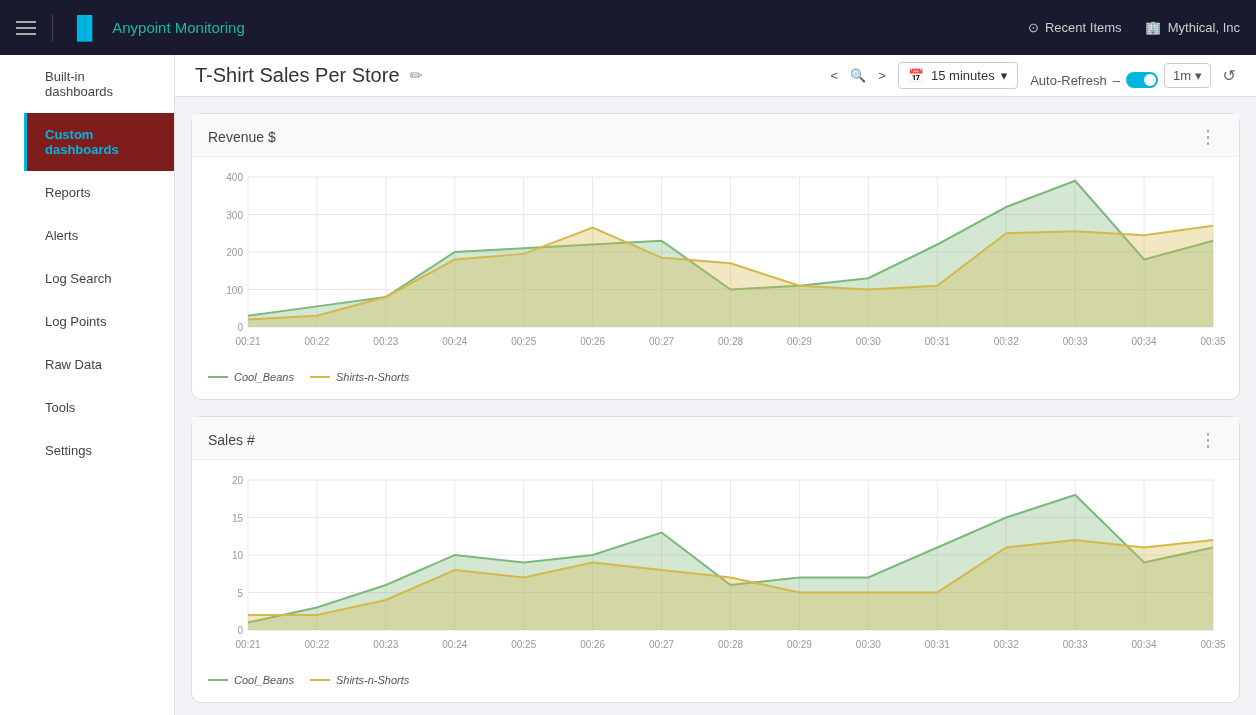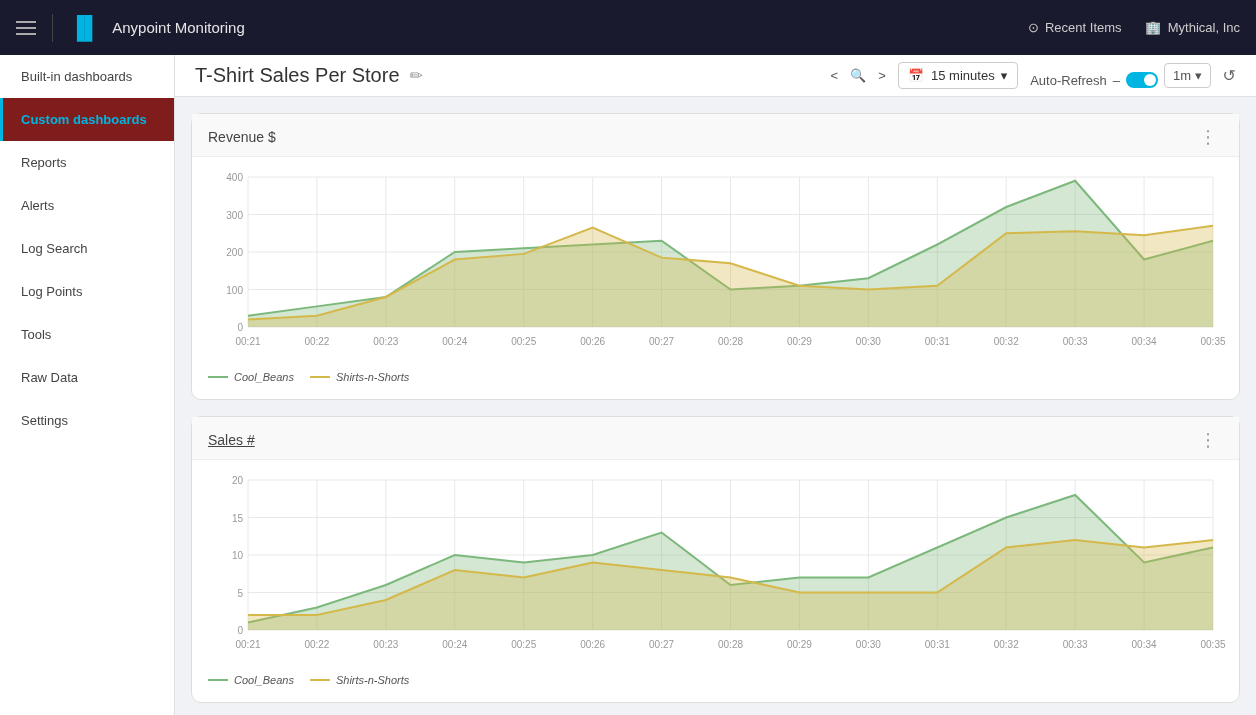--- a/index.html
+++ b/index.html
@@ -14,35 +14,36 @@
       padding: 0 16px;
       color: #fff;
       flex-shrink: 0;
       justify-content: space-between;
     }
     .topnav-left { display: flex; align-items: center; gap: 12px; }
     .hamburger-icon { display: flex; flex-direction: column; gap: 4px; cursor: pointer; }
     .hamburger-icon span { width: 20px; height: 2px; background: #aaa; display: block; }
     .divider-v { width: 1px; height: 28px; background: #444; margin: 0 4px; }
     .logo-icon { color: #00b5e2; font-size: 22px; }
-    .app-title { color: #e5e5e5; font-size: 15px; font-weight: 400; }
+    .app-title { color: #14b8a6; font-size: 15px; font-weight: 400; }
     .topnav-right { display: flex; align-items: center; gap: 24px; }
     .nav-item { display: flex; align-items: center; gap: 6px; color: #ccc; font-size: 13px; cursor: pointer; }
 
     
     .layout { display: flex; flex: 1; overflow: hidden; }
 
     
     .sidebar { width: 175px; background: #fff; border-right: 1px solid #e0e0e0; display: flex; flex-direction: column; flex-shrink: 0; }
     .sidebar-item {
       padding: 14px 18px;
       font-size: 13px;
       color: #444;
       cursor: pointer;
       border-left: 3px solid transparent;
+      margin-left: 24px;
     }
     .sidebar-item.active { color: #00b5e2; border-left: 3px solid #00b5e2; background: #7f1d1d; font-weight: 700; }
 
     
     .main { flex: 1; display: flex; flex-direction: column; overflow: hidden; background: #f0f2f5; }
 
     
     .dashboard-header {
       background: #fff;
       padding: 0 20px;
@@ -128,24 +129,24 @@
     <div class="sidebar-item">
       <span>Alerts</span>
     </div>
     <div class="sidebar-item">
       <span>Log Search</span>
     </div>
     <div class="sidebar-item">
       <span>Log Points</span>
     </div>
     <div class="sidebar-item">
+      <span>Raw Data</span>
+    </div>
+    <div class="sidebar-item">
       <span>Tools</span>
-    </div>
-    <div class="sidebar-item">
-      <span>Raw Data</span>
     </div>
     <div class="sidebar-item">
       <span>Settings</span>
     </div>
   </aside>
 
   <main class="main">
 
     <div class="dashboard-header">
       <div class="dashboard-title">
@@ -238,21 +239,21 @@
             <div class="legend-item">
               <div class="legend-line" style="background:#d4b84a;"></div>
               <span>Shirts-n-Shorts</span>
             </div>
           </div>
         </div>
       </div>
 
       <div class="chart-card">
         <div style="display:flex;align-items:center;justify-content:space-between;padding:12px 16px 8px;background:#f9f9f9;border-bottom:1px solid #eee;">
-          <span class="chart-header" style="padding:0;border:none;background:none;text-decoration:underline;">Sales #</span>
+          <span class="chart-header" style="padding:0;border:none;background:none;">Sales #</span>
           <span class="dots-menu">⋮</span>
         </div>
         <div class="chart-body">
           <svg class="chart-svg" id="sales-svg" width="1015" height="190">
               <line x1="40" x2="1005" y1="10" y2="10" stroke="#e8e8e8" stroke-width="1"></line>
               <text x="35" y="14" text-anchor="end" font-size="10" fill="#999">20</text>
               <line x1="40" x2="1005" y1="47.5" y2="47.5" stroke="#e8e8e8" stroke-width="1"></line>
               <text x="35" y="51.5" text-anchor="end" font-size="10" fill="#999">15</text>
               <line x1="40" x2="1005" y1="85" y2="85" stroke="#e8e8e8" stroke-width="1"></line>
               <text x="35" y="89" text-anchor="end" font-size="10" fill="#999">10</text>

